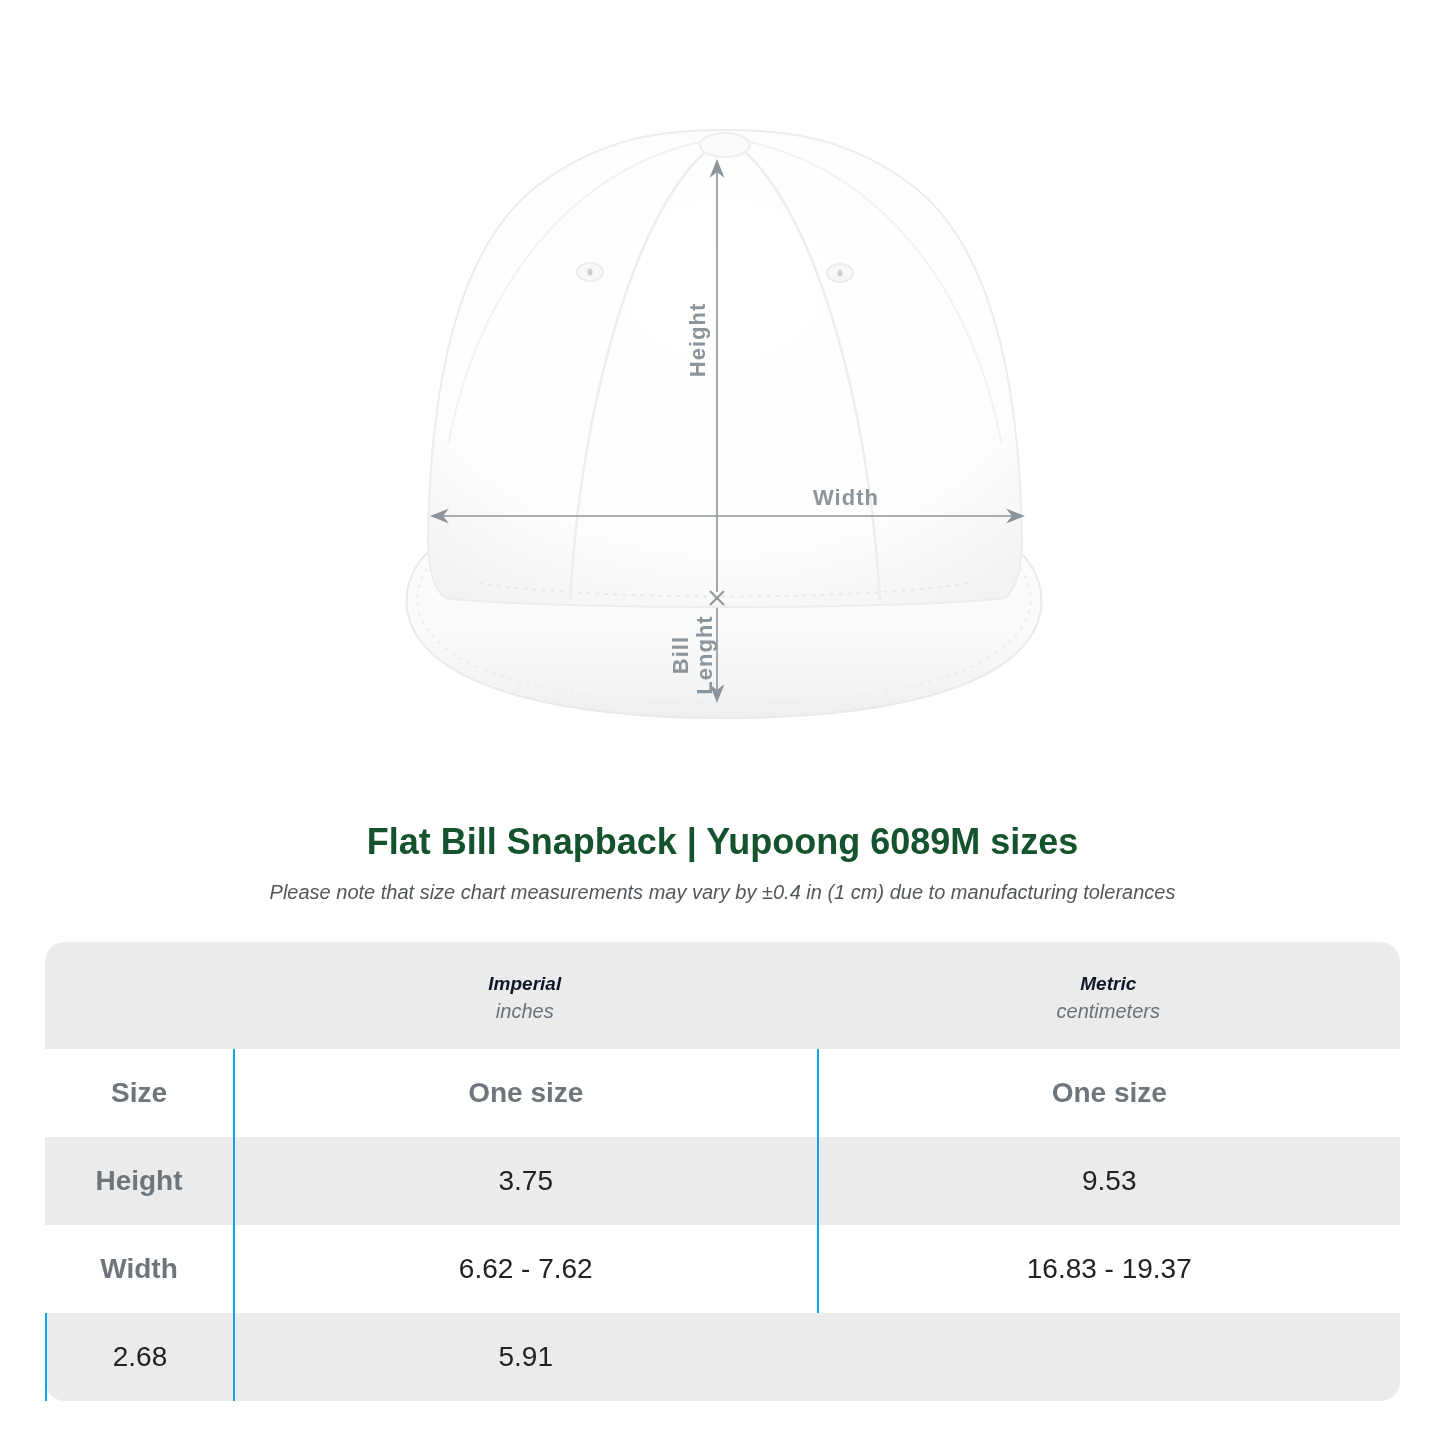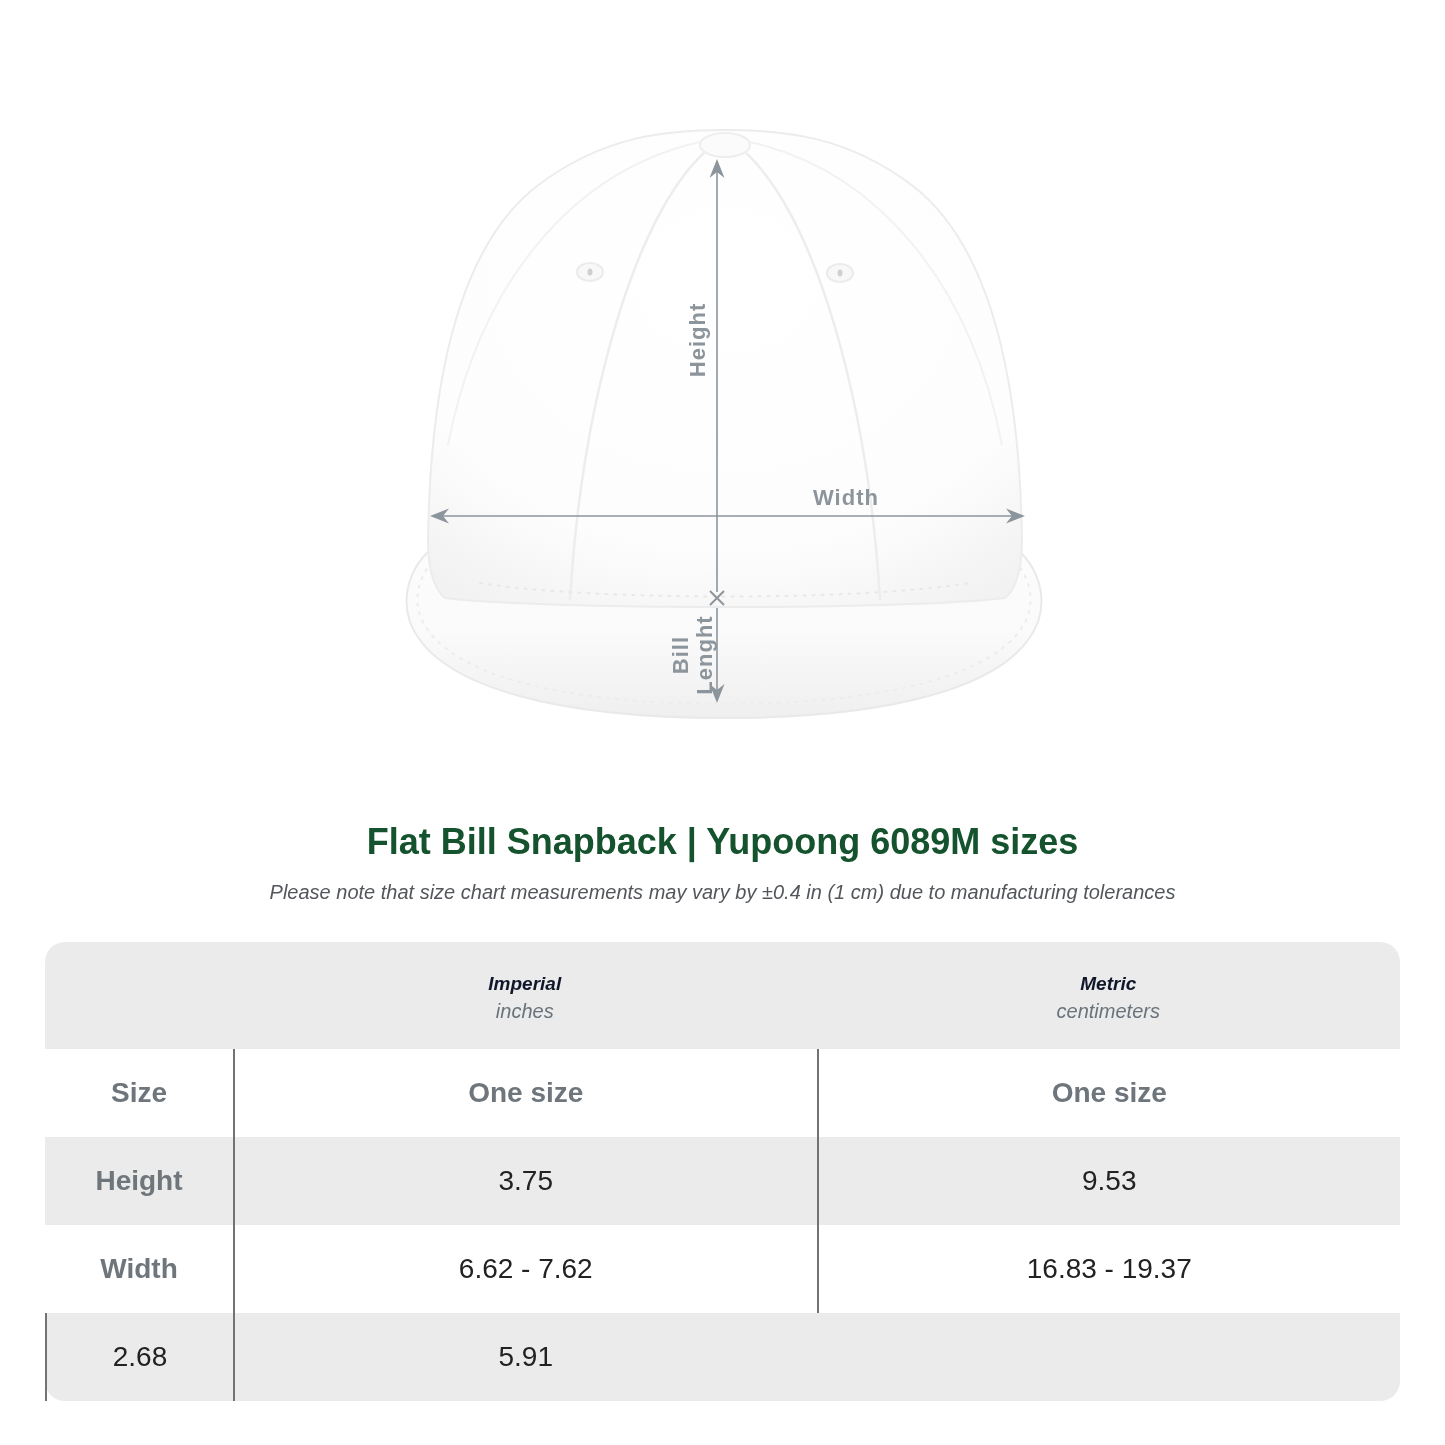--- a/index.html
+++ b/index.html
@@ -71,21 +71,21 @@
     background: #ffffff;
   }
   .t-row.striped { background: #ebebeb; }
   .t-row.last { border-radius: 0 0 20px 20px; }
   .t-cell {
     display: flex;
     align-items: center;
     justify-content: center;
     font-size: 28px;
   }
-  .t-cell.sep { border-left: 2px solid #737373; }
+  .t-cell.sep { border-left: 2px solid #0ea5e9; }
   .t-label { font-weight: bold; color: #6e757b; }
   .t-val { color: #222222; font-weight: normal; }
   .t-val.onesize { font-weight: bold; color: #6e757b; }
 </style>
 </head>
 <body>
 
 <div class="hat-wrap">
   <svg class="hat-svg" viewBox="0 0 1445 800" xmlns="http://www.w3.org/2000/svg">
     <defs>

